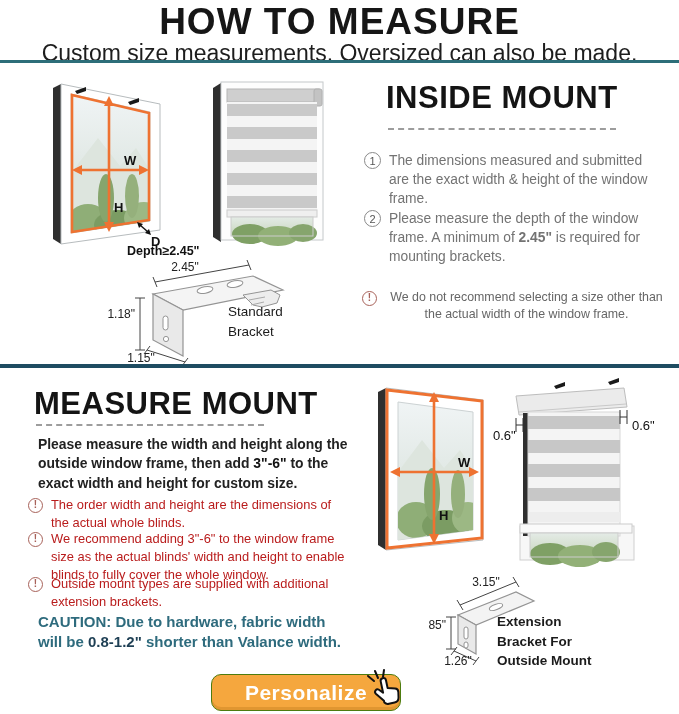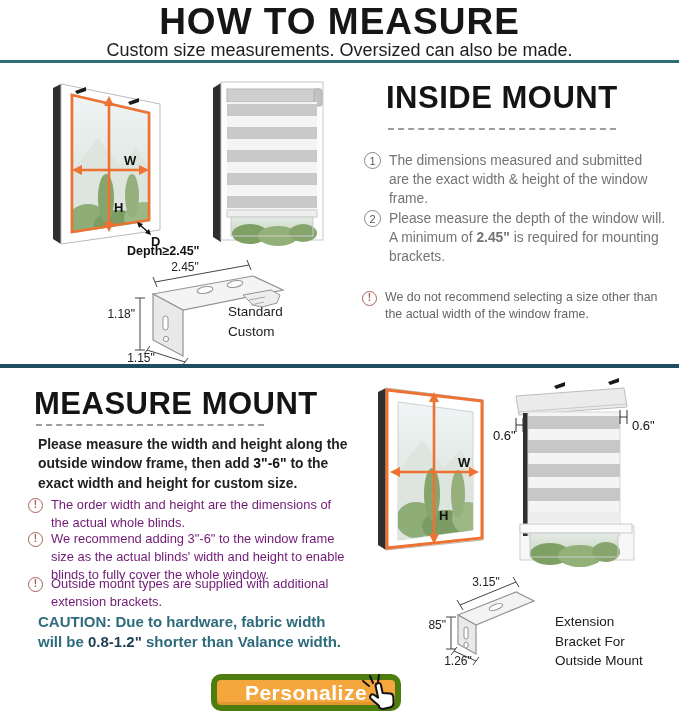--- a/index.html
+++ b/index.html
@@ -3,51 +3,51 @@
 <meta charset="utf-8">
 <style>
   * { margin:0; padding:0; box-sizing:border-box; }
   body { background:#ffffff; font-family:"Liberation Sans", sans-serif; }
   #page { position:relative; width:679px; height:714px; background:#ffffff; overflow:hidden; }
 
   
   .title { position:absolute; top:1px; left:0; width:100%; text-align:center;
            font-size:37px; font-weight:bold; color:#161616; letter-spacing:1px; }
   .subtitle { position:absolute; top:40px; left:0; width:100%; text-align:center;
-              font-size:18px; color:#1d1d1d; }
+              font-size:23px; color:#1d1d1d; }
   .divider1 { position:absolute; top:60px; left:0; width:679px; height:3px; background:#2d6e79; }
   .divider2 { position:absolute; top:364px; left:0; width:679px; height:4px; background:#1e4c61; }
 
   
   .sec-heading { position:absolute; font-size:31px; font-weight:bold; color:#141414; letter-spacing:.5px; }
   .dash { position:absolute; border-top:2px dashed #9d9d9d; }
 
   
   .point { position:absolute; display:flex; gap:8px; }
   .numcirc { flex:0 0 auto; width:17px; height:17px; border:1px solid #8a8a8a; border-radius:50%;
              color:#555; font-size:11px; line-height:16px; text-align:center; margin-top:1px; }
   .ptext { font-size:13.8px; line-height:1.38; color:#737373; }
   .ptext b { font-weight:bold; }
   .warncirc { flex:0 0 auto; width:15px; height:15px; border:1.6px solid #a8625a; border-radius:50%;
               color:#a8625a; font-size:10px; font-weight:bold; line-height:12px; text-align:center; margin-top:2px; }
-  .notetext { font-size:12.4px; line-height:1.4; color:#666; }
-  .onotetext { font-size:12.9px; line-height:1.38; color:#701a75; }
+  .notetext { font-size:12.4px; line-height:1.4; color:#666;text-align:center; }
+  .onotetext { font-size:12.9px; line-height:1.38; color:#b91c1c; }
   .intro { position:absolute; font-size:13.9px; line-height:1.4; color:#222;font-weight:bold; }
   .intro b { color:#111; }
   .caution { position:absolute; font-size:15px; font-weight:bold; color:#2e6b7d; line-height:1.35; }
   .caution b { color:#1e3f54; }
 
   
   .fig { position:absolute; }
   .fig-label { position:absolute; font-size:13.5px; color:#1b1b1b; line-height:1.45; }
   .depth-label { position:absolute; font-size:12.5px; font-weight:bold; color:#111; }
 
   
   .cta { position:absolute; left:211px; top:674px; width:190px; height:37px;
-         background:#f5a73e; border:6px solid #4d7c0f; border-radius:10px;
+         background:#f5a73e; border:1px solid #4d7c0f; border-radius:10px;
          box-shadow:inset 0 -3px 0 rgba(165,100,10,.25);
          display:flex; align-items:center; justify-content:center; cursor:pointer; }
   .cta-label { color:#ffffff; font-size:21px; font-weight:bold; letter-spacing:.5px; }
   .cta-hand { position:absolute; right:-8px; top:-8px; width:46px; height:46px; }
 
   svg text { font-family:"Liberation Sans", sans-serif; }
   .dim { font-size:12px; fill:#222; }
   .axis-label { font-size:13px; font-weight:bold; fill:#111; }
 </style>
 </head>
@@ -152,33 +152,33 @@
     <line x1="47" y1="38" x2="47" y2="90" stroke="#444" stroke-width="1"></line>
     <line x1="42" y1="38" x2="52" y2="38" stroke="#444"></line>
       <line x1="42" y1="90" x2="52" y2="90" stroke="#444"></line>
     <text class="dim" x="42" y="58" text-anchor="end">1.18"</text>
 
     <line x1="54" y1="90" x2="92" y2="102" stroke="#444" stroke-width="1"></line>
     <line x1="51" y1="94" x2="57" y2="86" stroke="#444"></line>
       <line x1="89" y1="106" x2="95" y2="98" stroke="#444"></line>
     <text class="dim" x="48" y="102" text-anchor="middle">1.15"</text>
   </svg>
-  <div class="fig-label" style="left:228px; top:302px; width:78px;">Standard Custom</div>
+  <div class="fig-label" style="left:228px; top:302px; width:78px;">Standard Bracket</div>
 
   <div class="sec-heading" style="left:386px; top:80px;">INSIDE MOUNT</div>
   <div class="dash" style="left:388px; top:128px; width:228px;"></div>
 
   <div class="point" style="left:364px; top:151px; width:292px;">
     <span class="numcirc">1</span>
     <div class="ptext"><span>The dimensions measured and submitted are the exact width &amp; height of the window frame.</span><b></b><span></span></div>
   </div>
 
   <div class="point" style="left:364px; top:209px; width:306px;">
     <span class="numcirc">2</span>
-    <div class="ptext"><span>Please measure the depth of the window will. A minimum of </span><b>2.45"</b><span> is required for mounting brackets.</span></div>
+    <div class="ptext"><span>Please measure the depth of the window frame. A minimum of </span><b>2.45"</b><span> is required for mounting brackets.</span></div>
   </div>
 
   <div class="point" style="left:362px; top:289px; width:306px;">
     <span class="warncirc">!</span>
     <div class="notetext">We do not recommend selecting a size other than the actual width of the window frame.</div>
   </div>
 
   <div class="divider2"></div>
 
   <div class="sec-heading" style="left:34px; top:386px;">MEASURE MOUNT</div>
@@ -290,21 +290,21 @@
     <line x1="23" y1="44" x2="23" y2="76" stroke="#444" stroke-width="1"></line>
     <line x1="18" y1="44" x2="28" y2="44" stroke="#444"></line>
       <line x1="18" y1="76" x2="28" y2="76" stroke="#444"></line>
     <text class="dim" x="18" y="56" text-anchor="end">1.85"</text>
 
     <line x1="26" y1="78" x2="48" y2="88" stroke="#444" stroke-width="1"></line>
     <line x1="23" y1="82" x2="29" y2="74" stroke="#444"></line>
       <line x1="45" y1="92" x2="51" y2="84" stroke="#444"></line>
     <text class="dim" x="30" y="92" text-anchor="middle">1.26"</text>
   </svg>
-  <div class="fig-label" style="left:555px; top:612px; width:104px;">Extension Bracket For Outside Mount</div>
+  <div class="fig-label" style="left:497px; top:612px; width:104px;font-weight:bold;">Extension Bracket For Outside Mount</div>
 
   <div class="cta">
     <span class="cta-label">Personalize</span>
     <svg class="cta-hand" viewBox="0 0 46 46">
       <g stroke="#111" stroke-width="2" stroke-linecap="round">
         <line x1="12" y1="14" x2="6" y2="9"></line>
         <line x1="16" y1="11" x2="13" y2="4"></line>
         <line x1="21" y1="10" x2="22" y2="3"></line>
       </g>
       <path d="M20,33 l-6.5,-8.5 a2.5,2.5 0 0 1 3.8,-3.2 l3.5,3.7 l0,-11.5 a2.7,2.7 0 0 1 5.4,0 l0,8 l7.2,2 a3.5,3.5 0 0 1 2.5,3.9 l-1,5.6 a5,5 0 0 1 -4.9,4.1 l-5.8,0 a5,5 0 0 1 -4.2,-2.1 z" fill="#ffffff" stroke="#111" stroke-width="2" stroke-linejoin="round" transform="rotate(-12 24 24)"></path>

